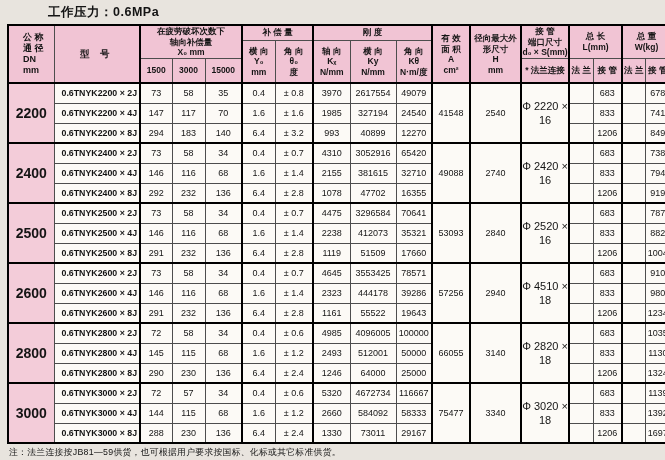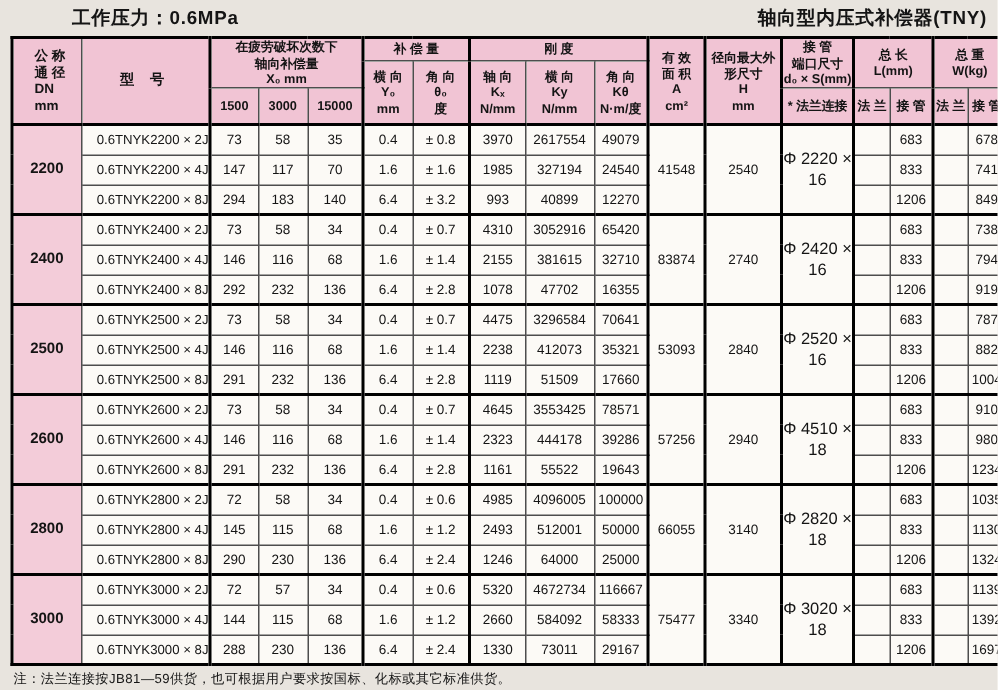--- a/index.html
+++ b/index.html
@@ -24,38 +24,37 @@
     font-size:9px;line-height:1.2;
   }
   thead th{
     background:#f1c4d4;
     font-weight:bold;font-size:8.5px;line-height:1.25;
     white-space:pre-line;
   }
   thead{border-bottom:2px solid #000;}
   th.dnh{text-align:left;padding-left:14px;font-size:9px;}
   th.modelh{font-size:9.5px;letter-spacing:4px;}
-  td.dn{background:#f3ccd9;font-weight:bold;font-size:10px;}
-  td.model{text-align:right;padding-left:7px;font-size:8.8px;white-space:nowrap;}
+  td.dn{background:#f3ccd9;font-weight:bold;font-size:14px;}
+  td.model{text-align:left;padding-left:7px;font-size:8.8px;white-space:nowrap;font-weight:bold;}
   td.pipe{font-size:11px;line-height:1.35;}
   .maj{border-left:2px solid #000;}
   tbody tr{height:20px;}
   tbody tr.group-start td{border-top:2px solid #000;}
   tr.h1{height:15px;}
   tr.h2{height:18px;}
   tr.h3{height:25px;}
   .note{font-size:8.8px;padding:3px 0 0 2px;letter-spacing:.3px;}
 </style>
 </head>
 <body>
 
 <div class="page">
   <div class="titlebar">
     <span class="title-left">工作压力：0.6MPa</span>
-    <span class="title-right">轴向型内压式补偿器(TNY)</span>
   </div>
 
   <table>
     <colgroup>
       <col style="width:46px">
         <col style="width:86px">
       <col style="width:32px">
         <col style="width:33px">
         <col style="width:37px">
       <col style="width:33px">
@@ -181,21 +180,21 @@
           <td class="dn" rowspan="3">2400</td>
           <td class="model">0.6TNYK2400 × 2J</td>
           <td class="maj">73</td>
           <td>58</td>
           <td>34</td>
           <td class="maj">0.4</td>
           <td>± 0.7</td>
           <td class="maj">4310</td>
           <td>3052916</td>
           <td>65420</td>
-          <td class="maj" rowspan="3">83874</td>
+          <td class="maj" rowspan="3">49088</td>
           <td class="maj" rowspan="3">2740</td>
           <td class="maj pipe" rowspan="3">Φ 2420 × 16</td>
           <td class="maj"></td>
           <td>683</td>
           <td class="maj"></td>
           <td>738</td>
         </tr>
         <tr>
           <td class="model">0.6TNYK2400 × 4J</td>
           <td class="maj">146</td>

